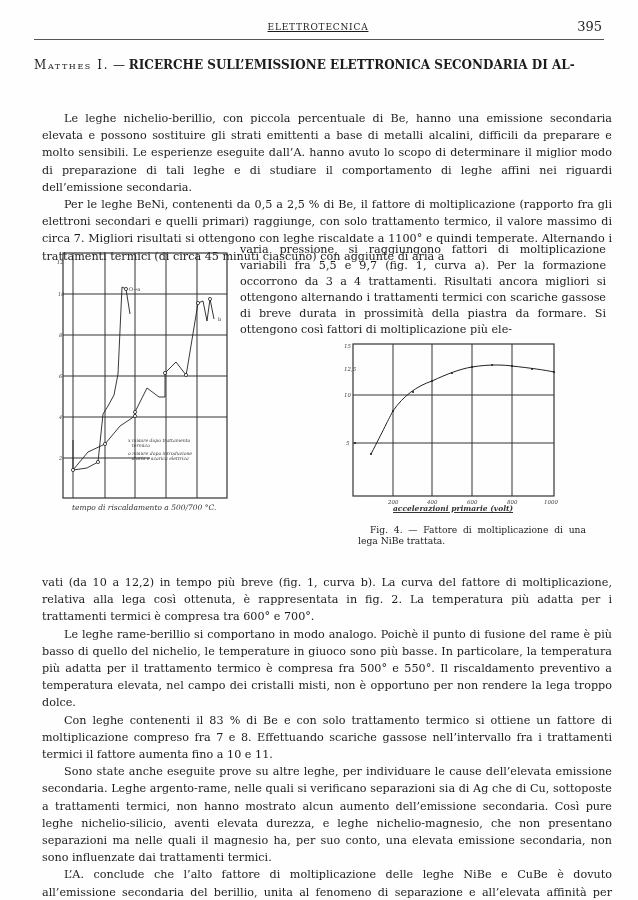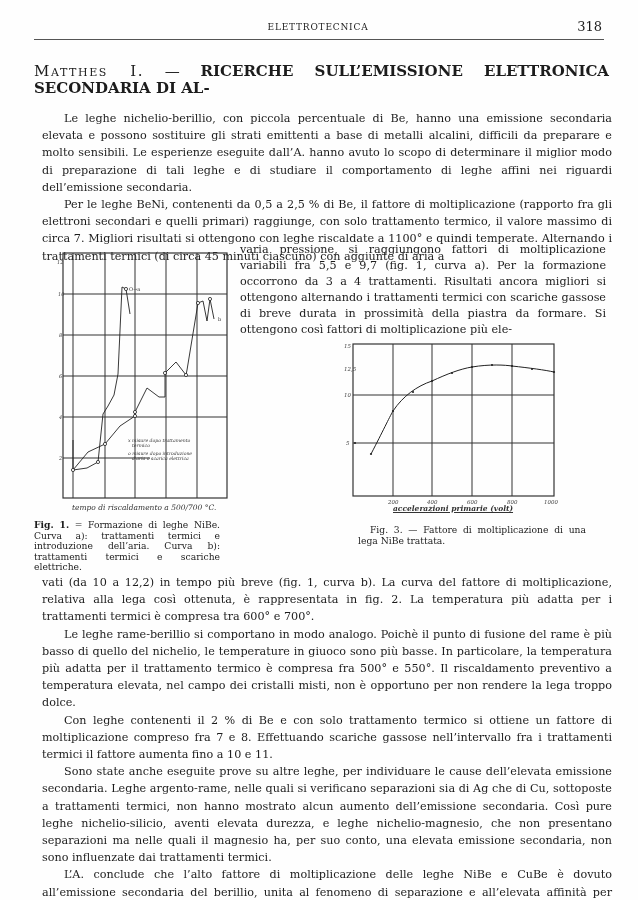--- a/index.html
+++ b/index.html
@@ -1,47 +1,47 @@
 <!DOCTYPE html>
 <html><head>
 <meta charset="utf-8">
 <style>
   html, body { margin: 0; padding: 0; background: #fefefe; }
   body { width: 638px; height: 900px; position: relative; overflow: hidden;
          font-family: "DejaVu Serif", "Liberation Serif", serif; color: #1c1c1c; }
   .page { position: absolute; left: 0; top: 0; width: 638px; height: 900px; }
   .running-head { position: absolute; top: 18px; left: 34px; width: 568px; height: 20px; }
   .running-title { position: absolute; left: 0; right: 0; text-align: center; font-size: 9px;
-                   letter-spacing: 0.8px; top: 4px; }
+                   letter-spacing: 0.8px; top: 4px; text-decoration: underline; }
   .page-number { position: absolute; right: 0; top: 1px; font-size: 13px; }
   .head-rule { position: absolute; top: 39px; left: 34px; width: 570px; height: 0;
                border-top: 1.3px solid #555; }
   .block { position: absolute; left: 42px; width: 570px; font-size: 11.2px; line-height: 17.2px;
            text-align: justify; }
-  .title-block { top: 63px; left: 34px; width: 575px; font-size: 15px; line-height: 17px; }
+  .title-block { top: 57px; left: 34px; width: 575px; font-size: 12px; line-height: 17px; }
   .author { font-variant: small-caps; letter-spacing: 1.6px; font-weight: normal; }
   .title-main { font-weight: bold; }
   .title-block .cont { padding-left: 16px; display: block; }
   p { margin: 0; text-indent: 22px; }
   .p-noindent { text-indent: 0; }
   .wrap-right { position: absolute; left: 240px; width: 366px; font-size: 11.2px; line-height: 16px; text-align: justify; }
   .figure { position: absolute; }
   .fig-caption { position: absolute; font-size: 9.2px; line-height: 10.6px; text-align: justify; }
   .fig-caption b { font-weight: bold; }
   .axis-label { position: absolute; font-size: 7.5px; font-style: italic; color: #333; white-space: nowrap; }
   svg text { font-family: "DejaVu Serif", serif; }
 </style>
 </head>
 <body>
 
 <div class="page">
 
   <div class="running-head">
     <div class="running-title">ELETTROTECNICA</div>
-    <div class="page-number">318</div>
+    <div class="page-number">395</div>
   </div>
   <div class="head-rule"></div>
 
   <div class="block title-block">
     <span class="author">Matthes I.</span><span> — </span><span class="title-main">RICERCHE SULL’EMISSIONE ELETTRONICA SECONDARIA DI AL-</span>
   </div>
 
   <div class="block" style="top:110px;">
     <p>Le leghe nichelio-berillio, con piccola percentuale di Be, hanno una emissione secondaria elevata e possono sostituire gli strati emittenti a base di metalli alcalini, difficili da preparare e molto sensibili. Le esperienze eseguite dall’A. hanno avuto lo scopo di determinare il miglior modo di preparazione di tali leghe e di studiare il comportamento di leghe affini nei riguardi dell’emissione secondaria.</p>
     <p>Per le leghe BeNi, contenenti da 0,5 a 2,5 % di Be, il fattore di moltiplicazione (rapporto fra gli elettroni secondari e quelli primari) raggiunge, con solo trattamento termico, il valore massimo di circa 7. Migliori risultati si ottengono con leghe riscaldate a 1100° e quindi temperate. Alternando i trattamenti termici (di circa 45 minuti ciascuno) con aggiunte di aria a</p>
@@ -102,23 +102,20 @@
 
       <g font-size="4.6" fill="#333" font-style="italic">
         <text x="98" y="194">x misure dopo trattamento</text>
         <text x="102" y="199">termico</text>
         <text x="98" y="207">o misure dopo introduzione</text>
         <text x="102" y="212">d'aria o scarica elettrica</text>
       </g>
     </svg>
     <div class="axis-label" style="left:42px; top:255px;">tempo di riscaldamento a 500/700 °C.</div>
   </div>
-  <div class="fig-caption" style="left:34px; top:520px; width:186px;">
-    <b>Fig. 1.</b><span> = Formazione di leghe NiBe. Curva a): trattamenti termici e introduzione dell’aria. Curva b): trattamenti termici e scariche elettriche.</span>
-  </div>
 
   <div class="figure" style="left:335px; top:336px; width:230px; height:180px;">
     <svg width="230" height="180" viewBox="0 0 230 180">
       <g stroke="#333" stroke-width="1" fill="none">
         <rect x="18" y="8" width="201" height="152" stroke-width="1.2"></rect>
         <line x1="58" y1="8" x2="58" y2="160"></line>
         <line x1="97" y1="8" x2="97" y2="160"></line>
         <line x1="137" y1="8" x2="137" y2="160"></line>
         <line x1="177" y1="8" x2="177" y2="160"></line>
         <line x1="18" y1="59" x2="219" y2="59"></line>
@@ -146,24 +143,24 @@
         <circle cx="137" cy="31" r="1.1"></circle>
         <circle cx="157" cy="29" r="1.1"></circle>
         <circle cx="177" cy="30" r="1.1"></circle>
         <circle cx="197" cy="33" r="1.1"></circle>
         <circle cx="219" cy="36" r="1.1"></circle>
       </g>
     </svg>
     <div class="axis-label" style="left:58px; top:168px; text-decoration: underline; font-weight:bold;">accelerazioni primarie (volt)</div>
   </div>
   <div class="fig-caption" style="left:358px; top:525px; width:228px; text-indent:12px;">
-    <span>Fig. 3.</span><span> — Fattore di moltiplicazione di una lega NiBe trattata.</span>
+    <span>Fig. 4.</span><span> — Fattore di moltiplicazione di una lega NiBe trattata.</span>
   </div>
 
   <div class="block" style="top:574px;">
     <p class="p-noindent">vati (da 10 a 12,2) in tempo più breve (fig. 1, curva b). La curva del fattore di moltiplicazione, relativa alla lega così ottenuta, è rappresentata in fig. 2. La temperatura più adatta per i trattamenti termici è compresa tra 600° e 700°.</p>
     <p>Le leghe rame-berillio si comportano in modo analogo. Poichè il punto di fusione del rame è più basso di quello del nichelio, le temperature in giuoco sono più basse. In particolare, la temperatura più adatta per il trattamento termico è compresa fra 500° e 550°. Il riscaldamento preventivo a temperatura elevata, nel campo dei cristalli misti, non è opportuno per non rendere la lega troppo dolce.</p>
-    <p>Con leghe contenenti il 2 % di Be e con solo trattamento termico si ottiene un fattore di moltiplicazione compreso fra 7 e 8. Effettuando scariche gassose nell’intervallo fra i trattamenti termici il fattore aumenta fino a 10 e 11.</p>
+    <p>Con leghe contenenti il 83 % di Be e con solo trattamento termico si ottiene un fattore di moltiplicazione compreso fra 7 e 8. Effettuando scariche gassose nell’intervallo fra i trattamenti termici il fattore aumenta fino a 10 e 11.</p>
     <p>Sono state anche eseguite prove su altre leghe, per individuare le cause dell’elevata emissione secondaria. Leghe argento-rame, nelle quali si verificano separazioni sia di Ag che di Cu, sottoposte a trattamenti termici, non hanno mostrato alcun aumento dell’emissione secondaria. Così pure leghe nichelio-silicio, aventi elevata durezza, e leghe nichelio-magnesio, che non presentano separazioni ma nelle quali il magnesio ha, per suo conto, una elevata emissione secondaria, non sono influenzate dai trattamenti termici.</p>
     <p>L’A. conclude che l’alto fattore di moltiplicazione delle leghe NiBe e CuBe è dovuto all’emissione secondaria del berillio, unita al fenomeno di separazione e all’elevata affinità per l’ossigeno. — c. p.</p>
   </div>
 
 </div>
 
 </body></html>

